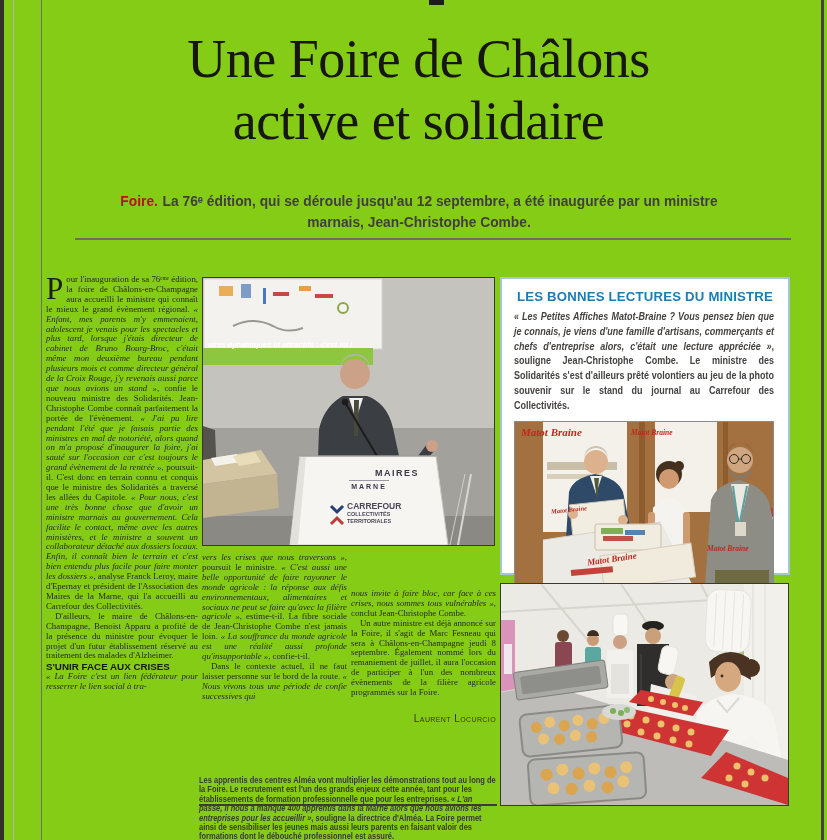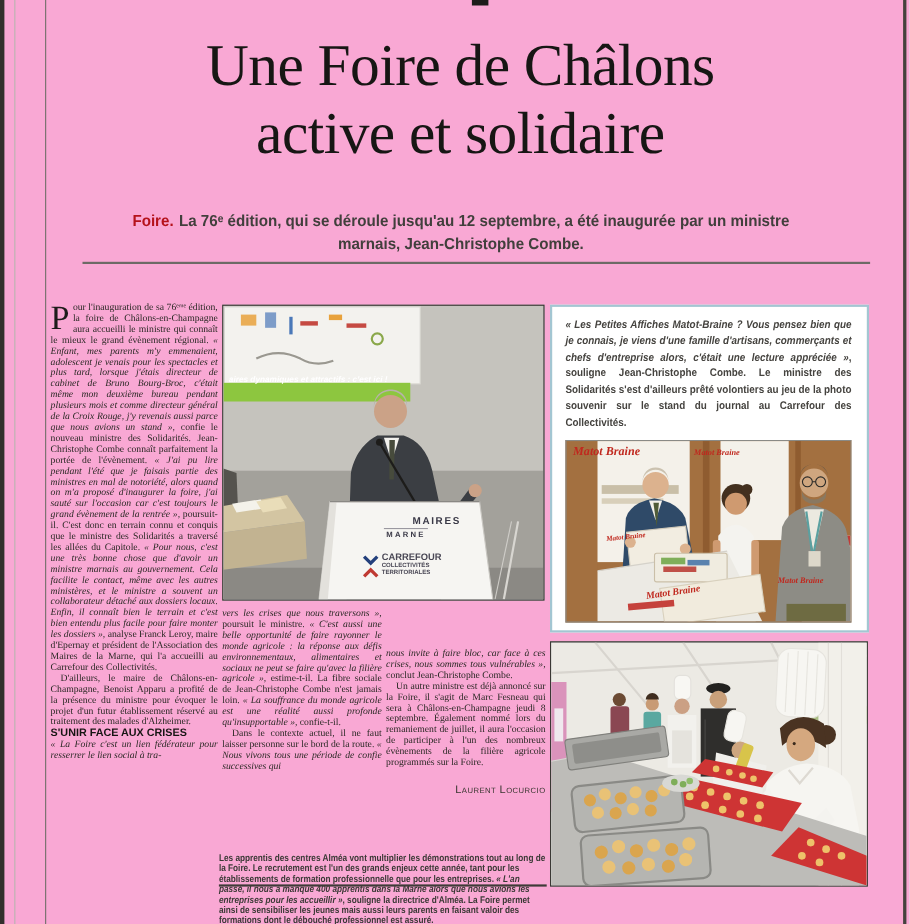--- a/index.html
+++ b/index.html
@@ -1,16 +1,16 @@
 <!DOCTYPE html>
 <html><head>
 <meta charset="utf-8">
 <style>
   html,body{margin:0;padding:0;background:#e9e9e7;}
-  #page{position:relative;width:827px;height:840px;background:#f9a8d4;overflow:hidden;
+  #page{position:relative;width:827px;height:840px;background:#84cc16;overflow:hidden;
         font-family:"Liberation Sans","DejaVu Sans",sans-serif;color:#222;}
   .abs{position:absolute;}
 
   
   .strip-black{left:0;top:0;width:4px;height:840px;background:#33302c;}
   .vline1{left:13px;top:0;width:1px;height:840px;background:#b8b4ae;}
   .vline2{left:41px;top:0;width:1px;height:840px;background:#716d68;}
   .strip-right{left:821px;top:0;width:3px;height:840px;background:#45423e;}
   .top-frag{left:429px;top:0;width:15px;height:5px;background:#1d1c1a;}
 
@@ -155,20 +155,21 @@
     <p class="ind"><span>Dans le contexte actuel, il ne faut laisser personne sur le bord de la route. </span><span class="it">« Nous vivons tous une période de confie successives qui</span></p>
   </div>
 
   <div class="abs bodycol col3">
     <p><span class="it">nous invite à faire bloc, car face à ces crises, nous sommes tous vulnérables »</span><span>, conclut Jean-Christophe Combe.</span></p>
     <p class="ind"><span>Un autre ministre est déjà annoncé sur la Foire, il s'agit de Marc Fesneau qui sera à Châlons-en-Champagne jeudi 8 septembre. Également nommé lors du remaniement de juillet, il aura l'occasion de participer à l'un des nombreux évènements de la filière agricole programmés sur la Foire.</span></p>
     <div class="byline">Laurent Locurcio</div>
   </div>
 
   <div class="abs sidebar">
+    <div class="sb-title">LES BONNES LECTURES DU MINISTRE</div>
     <div class="sb-body"><span class="it">« Les Petites Affiches Matot-Braine ? Vous pensez bien que je connais, je viens d'une famille d'artisans, commerçants et chefs d'entreprise alors, c'était une lecture appréciée »</span><span>, souligne Jean-Christophe Combe. Le ministre des Solidarités s'est d'ailleurs prêté volontiers au jeu de la photo souvenir sur le stand du journal au Carrefour des Collectivités.</span></div>
     <div class="photo2">
       <svg width="258" height="164" viewBox="0 0 258 164" xmlns="http://www.w3.org/2000/svg">
         <rect x="0" y="0" width="258" height="164" fill="#a37040"></rect>
         <rect x="96" y="0" width="6" height="164" fill="#8f5c30"></rect>
         <rect x="180" y="0" width="5" height="164" fill="#8f5c30"></rect>
 
         <rect x="0" y="0" width="84" height="110" fill="#f4f1ea"></rect>
         <rect x="4" y="40" width="70" height="8" fill="#c9bfa8"></rect>
         <rect x="4" y="52" width="56" height="5" fill="#d8cfba"></rect>

